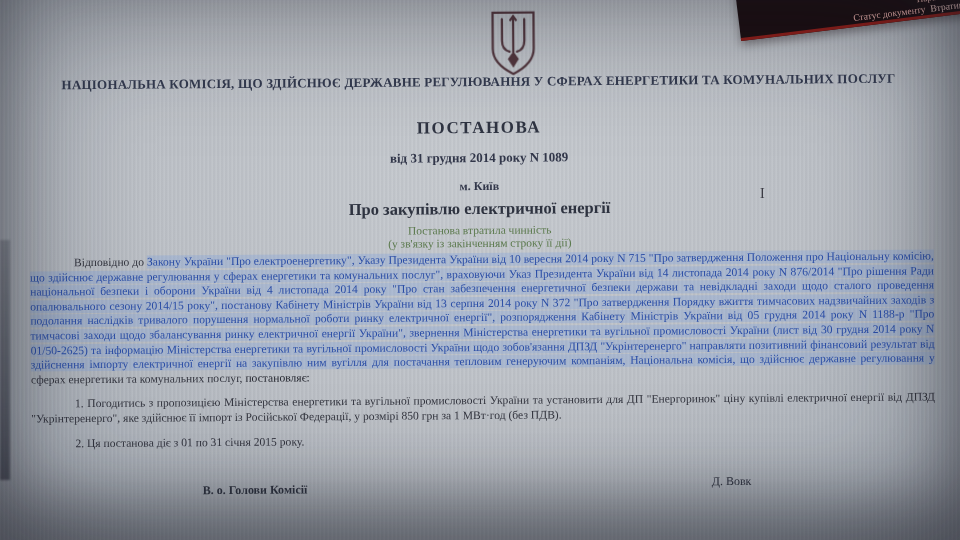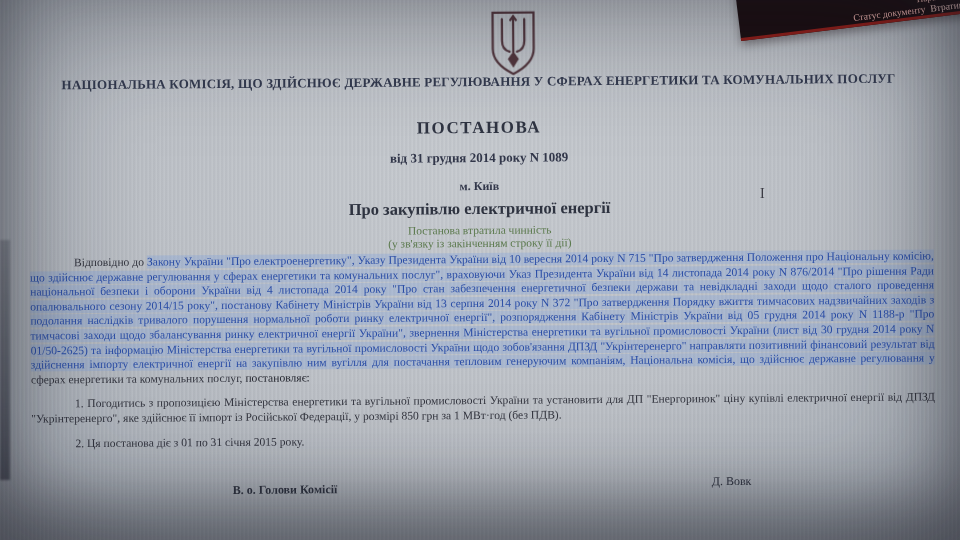--- a/index.html
+++ b/index.html
@@ -49,21 +49,21 @@
   .gnote2{top:237px;font-size:11.5px;color:#5c7a4e;}
 
   .bodyblock{position:absolute;left:30px;right:26px;font-size:11.6px;line-height:14.6px;
     text-align:justify;text-indent:44px;color:#33353f;}
   .preamble{top:253px;}
   .sel{background:rgba(122,160,221,0.30);color:#2a4da6;}
   .verb{font-weight:normal;color:#23252e;}
   .item1{top:393px;line-height:15.2px;}
   .item2{top:434px;}
 
-  .sig-title{position:absolute;left:231px;top:481px;font-size:12px;font-weight:bold;color:#2f3340;}
+  .sig-title{position:absolute;left:201px;top:481px;font-size:12px;font-weight:bold;color:#2f3340;}
   .sig-name{position:absolute;left:710px;top:476px;font-size:12px;font-weight:normal;color:#2f3340;}
 
   .emblem{position:absolute;left:486px;top:10px;width:58px;height:67px;filter:blur(0.4px);opacity:0.9;}
 
   .ibeam{position:absolute;left:760px;top:186px;font-size:14px;color:#3b3b44;
     font-family:"Liberation Serif",serif;font-weight:normal;}
 </style>
 </head>
 <body>
 

